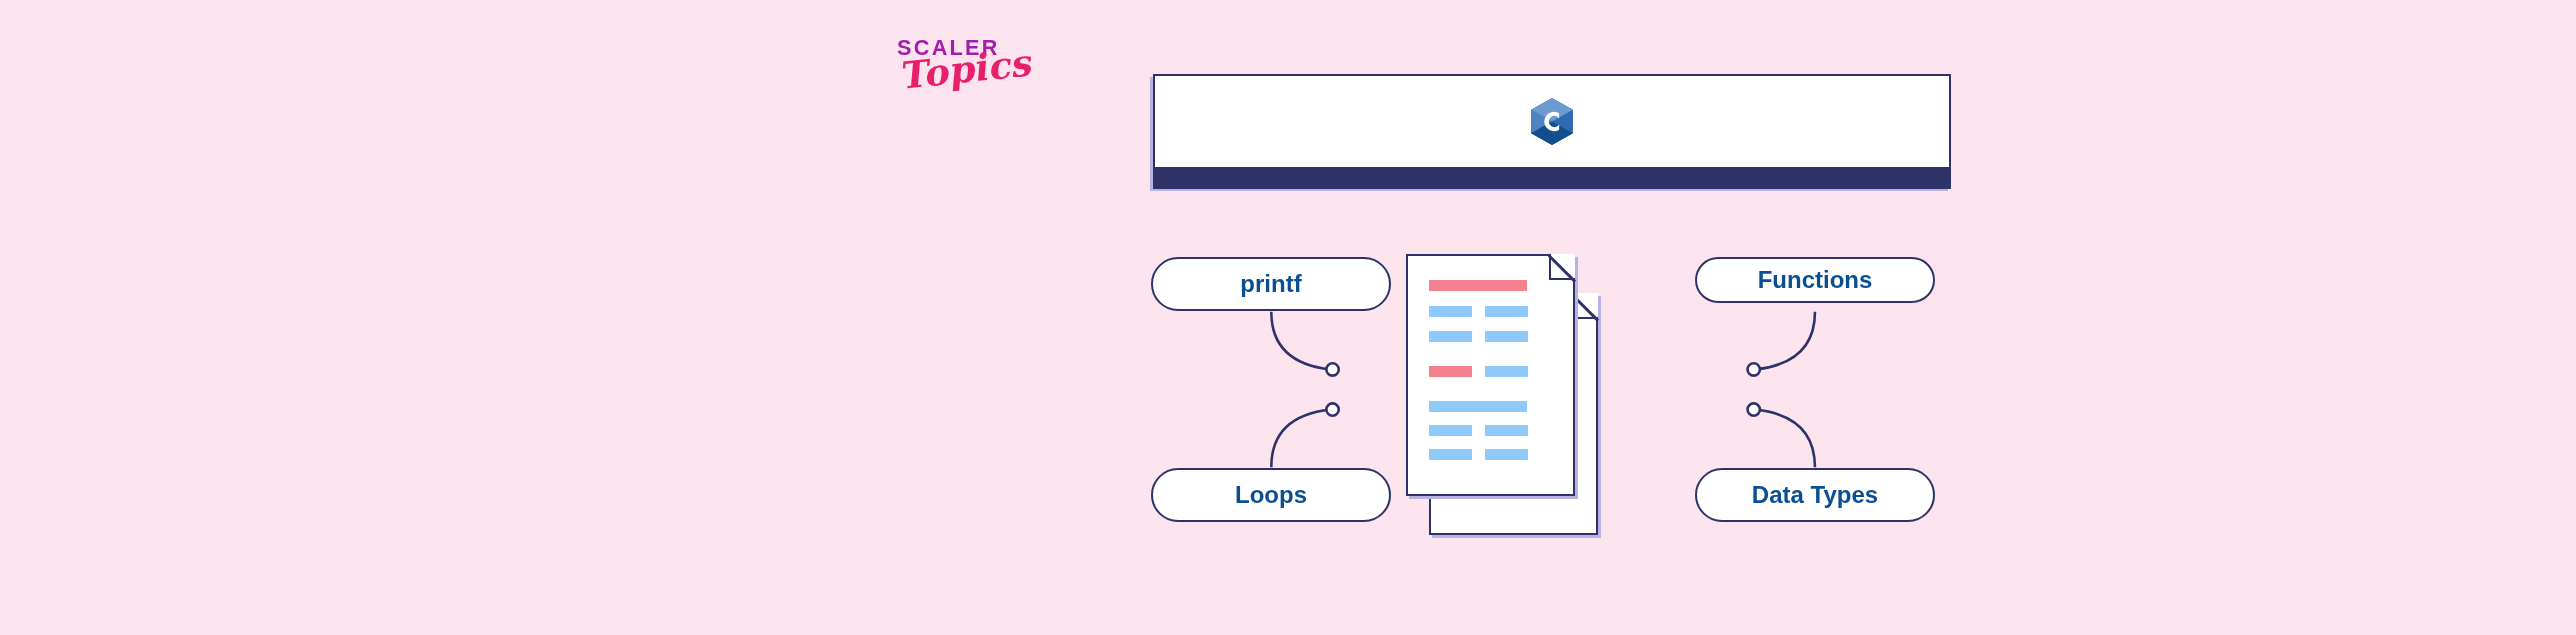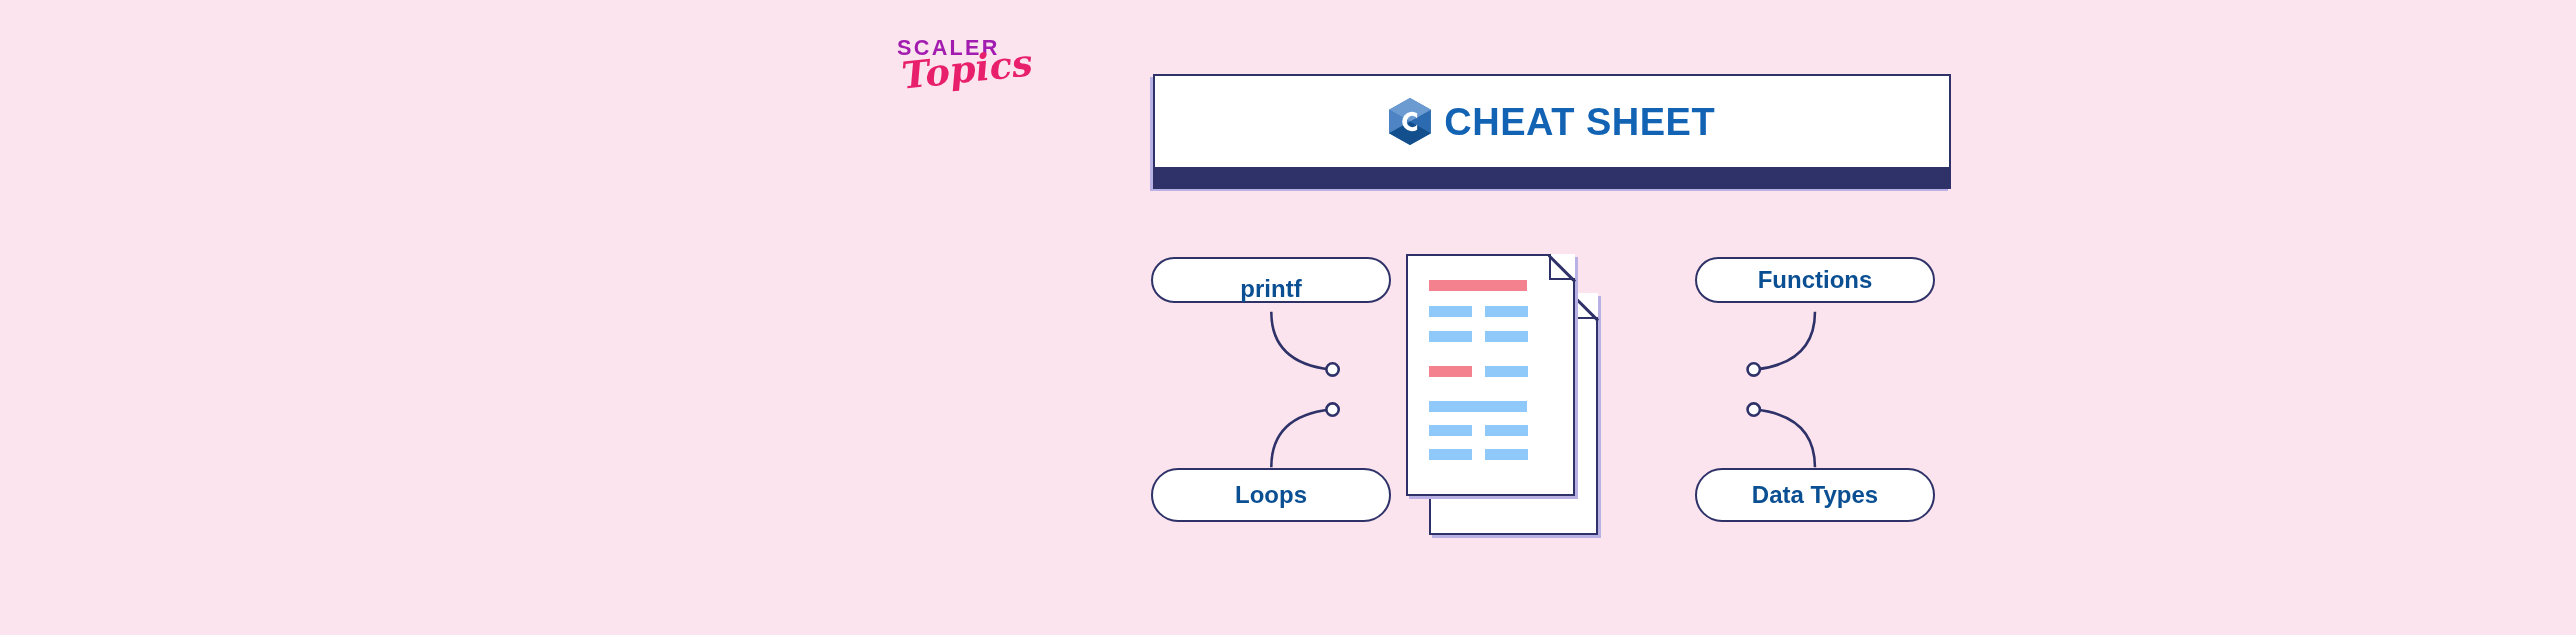--- a/index.html
+++ b/index.html
@@ -205,21 +205,21 @@
     justify-content: center;
   }
   .pill-label {
     font-family: "Liberation Sans", sans-serif;
     font-weight: 700;
     font-size: 24px;
     color: #0b4f93;
     line-height: 1;
     white-space: nowrap;
   }
-  #pill-printf     { left: 28px;   top: 41px;  width: 240px; height: 46px; align-items: flex-end; }
+  #pill-printf     { left: 28px;   top: 41px;  width: 240px; height: 54px; }
   #pill-functions  { left: 572px; top: 41px;  width: 240px; height: 46px; }
   #pill-loops      { left: 28px;   top: 252px; width: 240px; height: 54px; text-align: right; }
   #pill-datatypes  { left: 572px; top: 252px; width: 240px; height: 54px; }
 </style>
 </head>
 <body>
 
 <div id="stage">
 
   <div id="brand-logo">
@@ -232,21 +232,20 @@
     <div id="cheat-banner-box"></div>
     <div id="cheat-banner-underline"></div>
     <div id="cheat-banner-inner">
       <svg id="c-hex-logo" viewBox="0 0 82 92">
         <polygon points="41,0 82,23 82,69 41,92 0,69 0,23" fill="#2c6bb0"></polygon>
         <polygon points="41,0 82,23 41,46 0,23" fill="#6c9bd2"></polygon>
         <polygon points="0,23 41,46 0,69" fill="#4f84c4"></polygon>
         <polygon points="41,46 82,69 41,92 0,69" fill="#124f8c"></polygon>
         <path d="M55 30 A19 19 0 1 0 55 62 L55 52 A11 11 0 1 1 55 40 Z" fill="#ffffff"></path>
       </svg>
-      <div id="cheat-title">CHEAT SHEET</div>
     </div>
   </div>
 
   <div id="diagram">
 
     <svg id="connector-svg" viewBox="0 0 1680 740">
       <path d="M 287 186 C 287 256, 330 290, 402 298" fill="none" stroke="#2e3268" stroke-width="5"></path>
       <path d="M 287 488 C 287 418, 330 384, 402 376" fill="none" stroke="#2e3268" stroke-width="5"></path>
       <path d="M 1343 186 C 1343 256, 1300 290, 1228 298" fill="none" stroke="#2e3268" stroke-width="5"></path>
       <path d="M 1343 488 C 1343 418, 1300 384, 1228 376" fill="none" stroke="#2e3268" stroke-width="5"></path>

